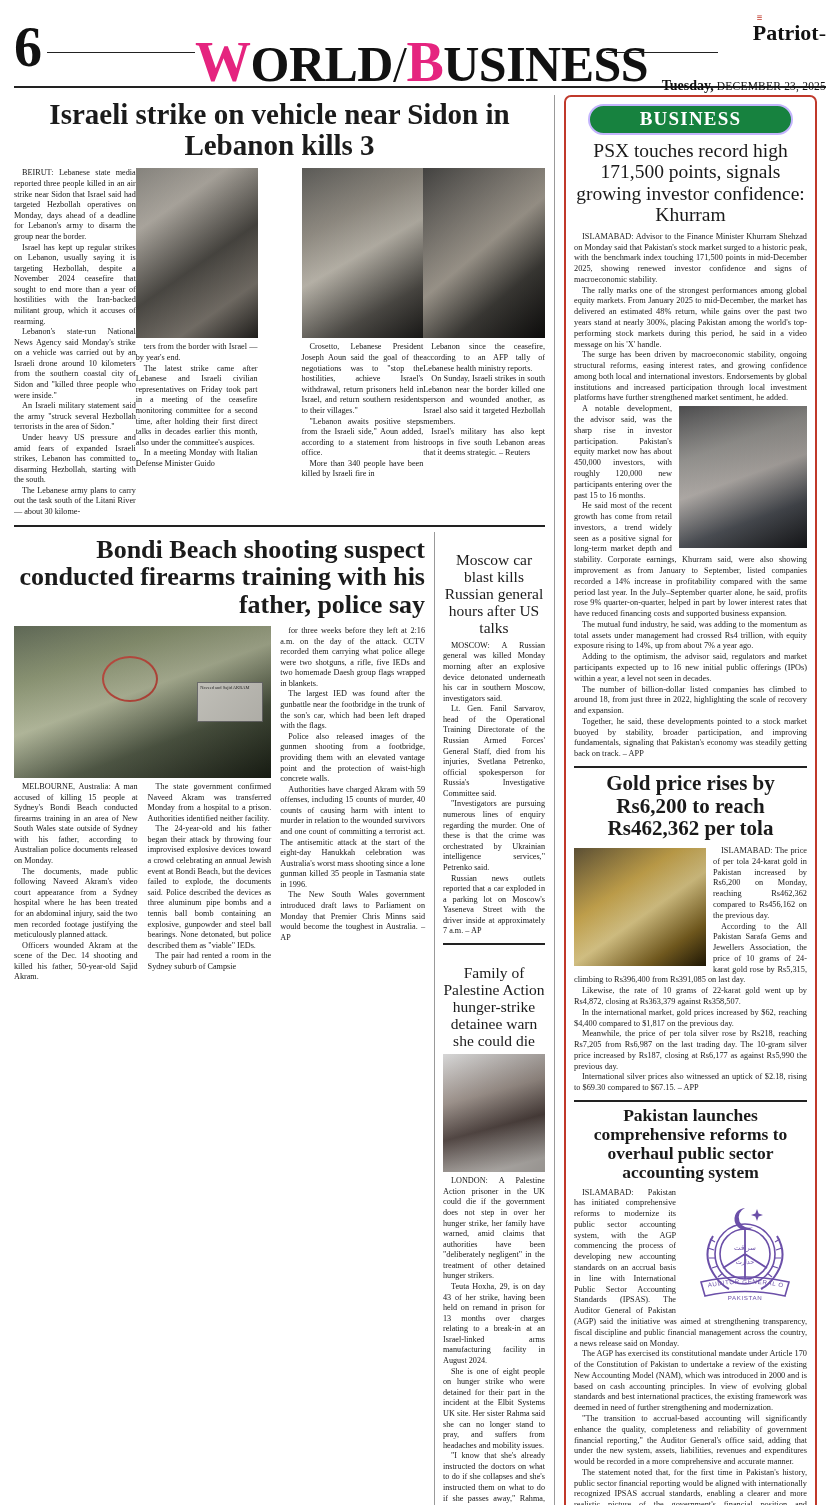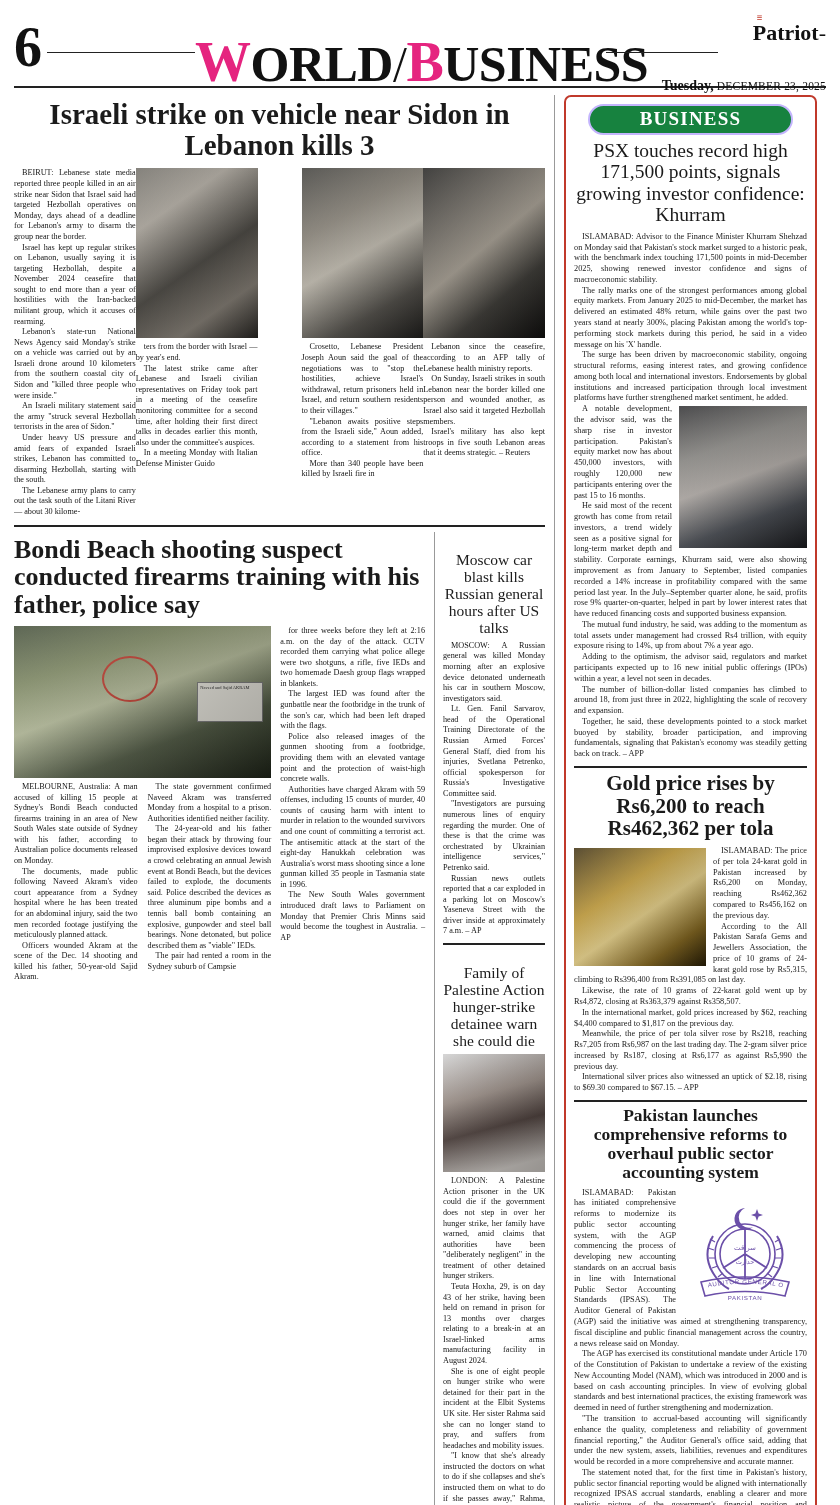--- a/index.html
+++ b/index.html
@@ -46,21 +46,21 @@
   .master-rule { border-top: 2px solid #222; margin: 4px 0 0 0; }
 
   
   .body-grid { display:flex; gap:0; margin-top: 7px; }
   .left-zone { width: 540px; padding-right: 9px; }
   .vdiv { width:1px; background:#999; margin:0; flex:0 0 1px; }
   .right-zone { width: 262px; padding-left: 9px; }
 
   
   h1.hl { font-size: 29px; line-height: 1.06; font-weight:700; text-align:center; margin: 4px 0 8px; color:#1b1b1b; }
-  h2.hl { font-size: 26px; line-height: 1.07; font-weight:700; text-align:left; margin: 4px 0 7px; color:#1b1b1b; }
+  h2.hl { font-size: 26px; line-height: 1.07; font-weight:700; text-align:right; margin: 4px 0 7px; color:#1b1b1b; }
   h4.hl { font-size: 15.5px; line-height: 1.1; font-weight:400; text-align:center; margin: 19px 0 5px; color:#1b1b1b; }
 
   .hr-thick { border-top: 2.5px solid #222; margin: 7px 0 5px; }
   .hr-thin { border-top: 1px solid #555; margin: 6px 0 5px; }
 
   
   .cols { column-gap: 10px; font-size: 8.2px; line-height: 1.29; text-align: justify; hyphens:auto;
           -webkit-hyphens:auto; text-justify: inter-word; color:#151515; }
   .cols p { margin:0; text-indent: 8px; }
   .cols p:first-child { text-indent: 8px; }
@@ -260,21 +260,21 @@
         <div class="hr-thin" style="border-top:2px solid #222; margin:6px 0 4px;"></div>
 
         <div>
           <div class="biz-hl-b">Gold price rises by Rs6,200 to reach Rs462,362 per tola</div>
           <div class="biz-body">
             <div class="wrapfig-l photo gold-photo"></div>
             <p>ISLAMABAD: The price of per tola 24-karat gold in Pakistan increased by Rs6,200 on Monday, reaching Rs462,362 compared to Rs456,162 on the previous day.</p>
             <p>According to the All Pakistan Sarafa Gems and Jewellers Association, the price of 10 grams of 24-karat gold rose by Rs5,315, climbing to Rs396,400 from Rs391,085 on last day.</p>
             <p>Likewise, the rate of 10 grams of 22-karat gold went up by Rs4,872, closing at Rs363,379 against Rs358,507.</p>
             <p>In the international market, gold prices increased by $62, reaching $4,400 compared to $1,817 on the previous day.</p>
-            <p>Meanwhile, the price of per tola silver rose by Rs218, reaching Rs7,205 from Rs6,987 on the last trading day. The 2-gram silver price increased by Rs187, closing at Rs6,177 as against Rs5,990 the previous day.</p>
+            <p>Meanwhile, the price of per tola silver rose by Rs218, reaching Rs7,205 from Rs6,987 on the last trading day. The 10-gram silver price increased by Rs187, closing at Rs6,177 as against Rs5,990 the previous day.</p>
             <p>International silver prices also witnessed an uptick of $2.18, rising to $69.30 compared to $67.15. – APP</p>
           </div>
         </div>
 
         <div class="hr-thin" style="border-top:2px solid #222; margin:6px 0 4px;"></div>
 
         <div>
           <div class="biz-hl-b" style="font-size:17.5px;">Pakistan launches comprehensive reforms to overhaul public sector accounting system</div>
           <div class="biz-body">
             <div class="wrapfig-r emblem" style="width:124px;height:124px;margin:2px 0 3px 7px;">

